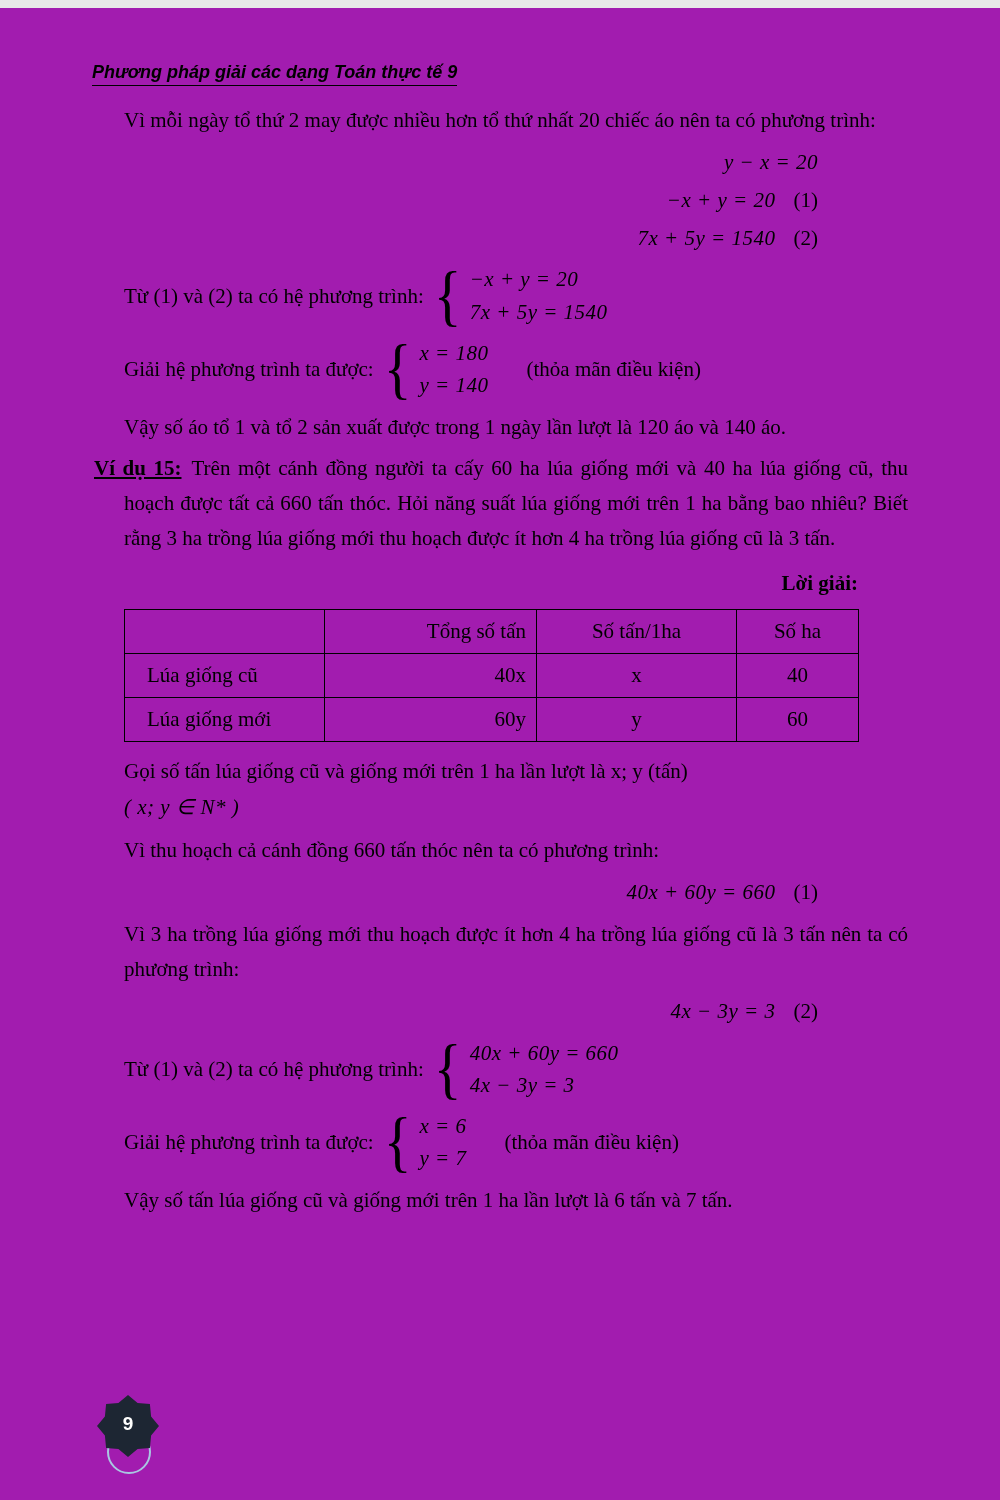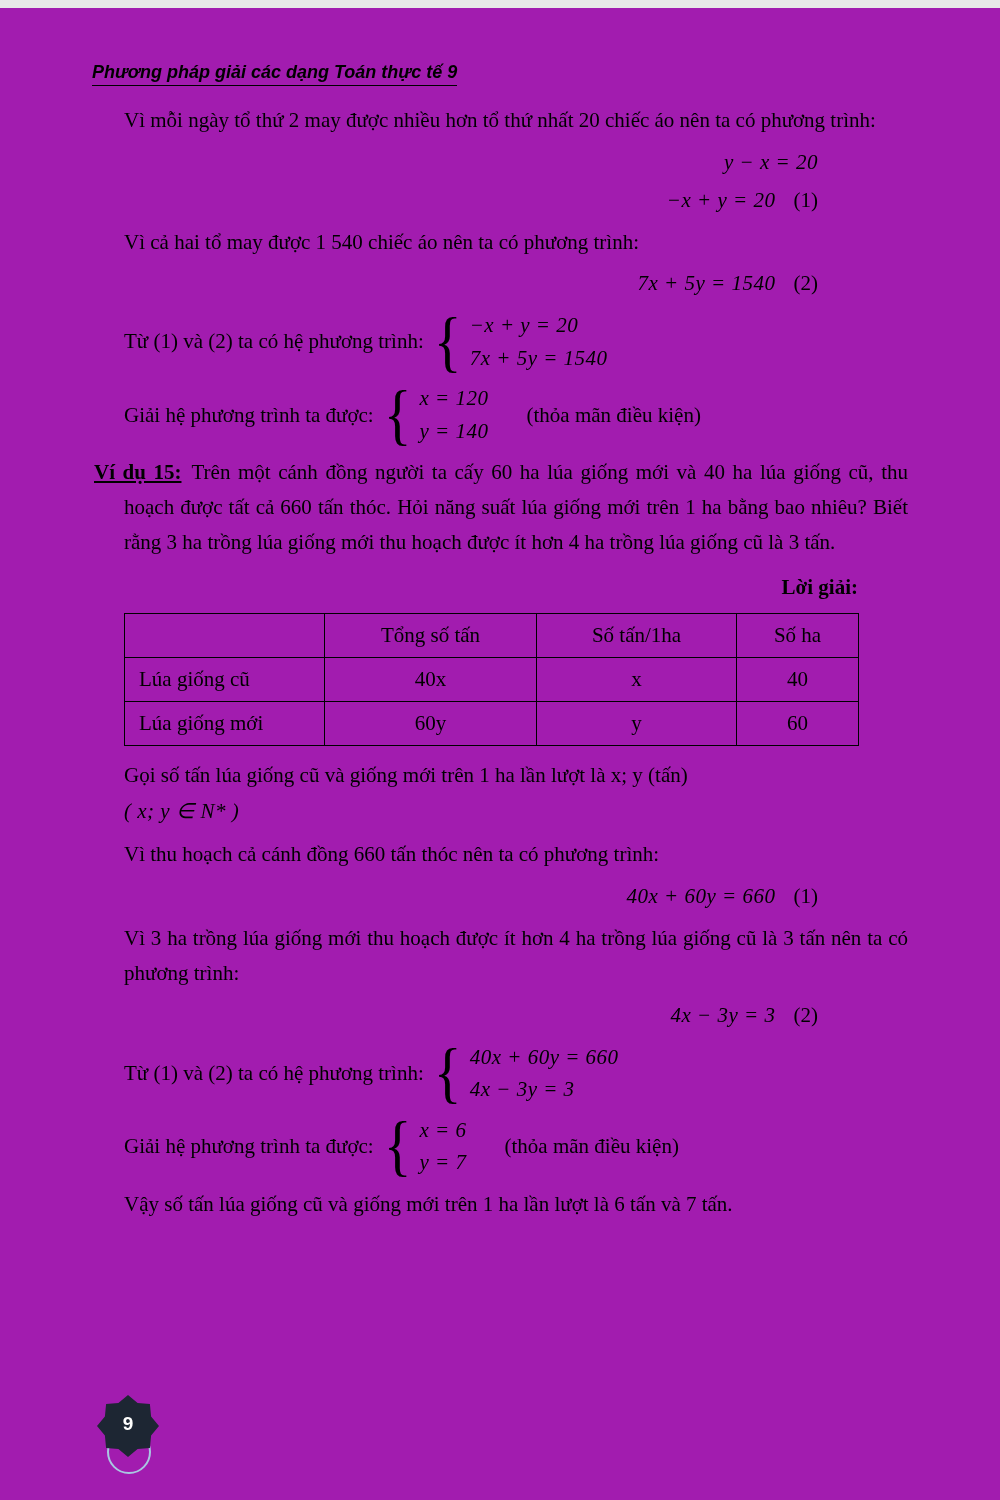--- a/index.html
+++ b/index.html
@@ -72,22 +72,22 @@
     margin: 6px 0 12px 0;
   }
   .data-table th, .data-table td {
     border: 1.7px solid #000;
     font-weight: normal;
     font-size: 21px;
     padding: 4px 10px;
     height: 42px;
     text-align: center;
   }
-  .data-table .col-label { width: 200px; text-align: left; padding-left: 14px; }
-  .data-table .col-a { width: 212px; }
+  .data-table .col-label { width: 200px; text-align: left; padding-left: 22px; }
+  .data-table .col-a { width: 212px; text-align: right; }
   .data-table .col-b { width: 200px; }
   .data-table .col-c { width: 122px; }
   .math-line { font-style: italic; letter-spacing: 0.5px; margin: 2px 0 8px 0; }
   .page-badge { position: absolute; left: 96px; top: 1386px; width: 66px; height: 82px; }
   .badge-ring {
     position: absolute; left: 11px; top: 36px;
     width: 44px; height: 44px;
     border: 2px solid #a9c7e2;
     border-radius: 50%;
   }
@@ -115,46 +115,46 @@
     <p class="para">Vì mỗi ngày tổ thứ 2 may được nhiều hơn tổ thứ nhất 20 chiếc áo nên ta có phương trình:</p>
 
     <div class="eq-row">
       <span class="math">y − x = 20</span>
     </div>
     <div class="eq-row">
       <span class="math">−x + y = 20</span>
       <span class="eq-label">(1)</span>
     </div>
 
-    <p class="para">Vì cả hai tổ may được 1 540 chiếc áo nên ta có phương trình:</p>
 
     <div class="eq-row">
       <span class="math">7x + 5y = 1540</span>
       <span class="eq-label">(2)</span>
     </div>
 
     <div class="sys-row">
       <span class="sys-text">Từ (1) và (2) ta có hệ phương trình:</span>
       <span class="brace">{</span>
       <span class="sys-lines">
         <span class="math">−x + y = 20</span>
         <span class="math">7x + 5y = 1540</span>
       </span>
     </div>
 
     <div class="sys-row">
       <span class="sys-text">Giải hệ phương trình ta được:</span>
       <span class="brace">{</span>
       <span class="sys-lines">
-        <span class="math">x = 120</span>
+        <span class="math">x = 180</span>
         <span class="math">y = 140</span>
       </span>
       <span class="note">(thỏa mãn điều kiện)</span>
     </div>
 
+    <p class="para">Vậy số áo tổ 1 và tổ 2 sản xuất được trong 1 ngày lần lượt là 120 áo và 140 áo.</p>
 
     <p class="para example">
       <span class="example-label">Ví dụ 15:</span><span>Trên một cánh đồng người ta cấy 60 ha lúa giống mới và 40 ha lúa giống cũ, thu hoạch được tất cả 660 tấn thóc. Hỏi năng suất lúa giống mới trên 1 ha bằng bao nhiêu? Biết rằng 3 ha trồng lúa giống mới thu hoạch được ít hơn 4 ha trồng lúa giống cũ là 3 tấn.</span>
     </p>
 
     <p class="solution-heading">Lời giải:</p>
 
     <table class="data-table">
       <tbody>
           <tr>

